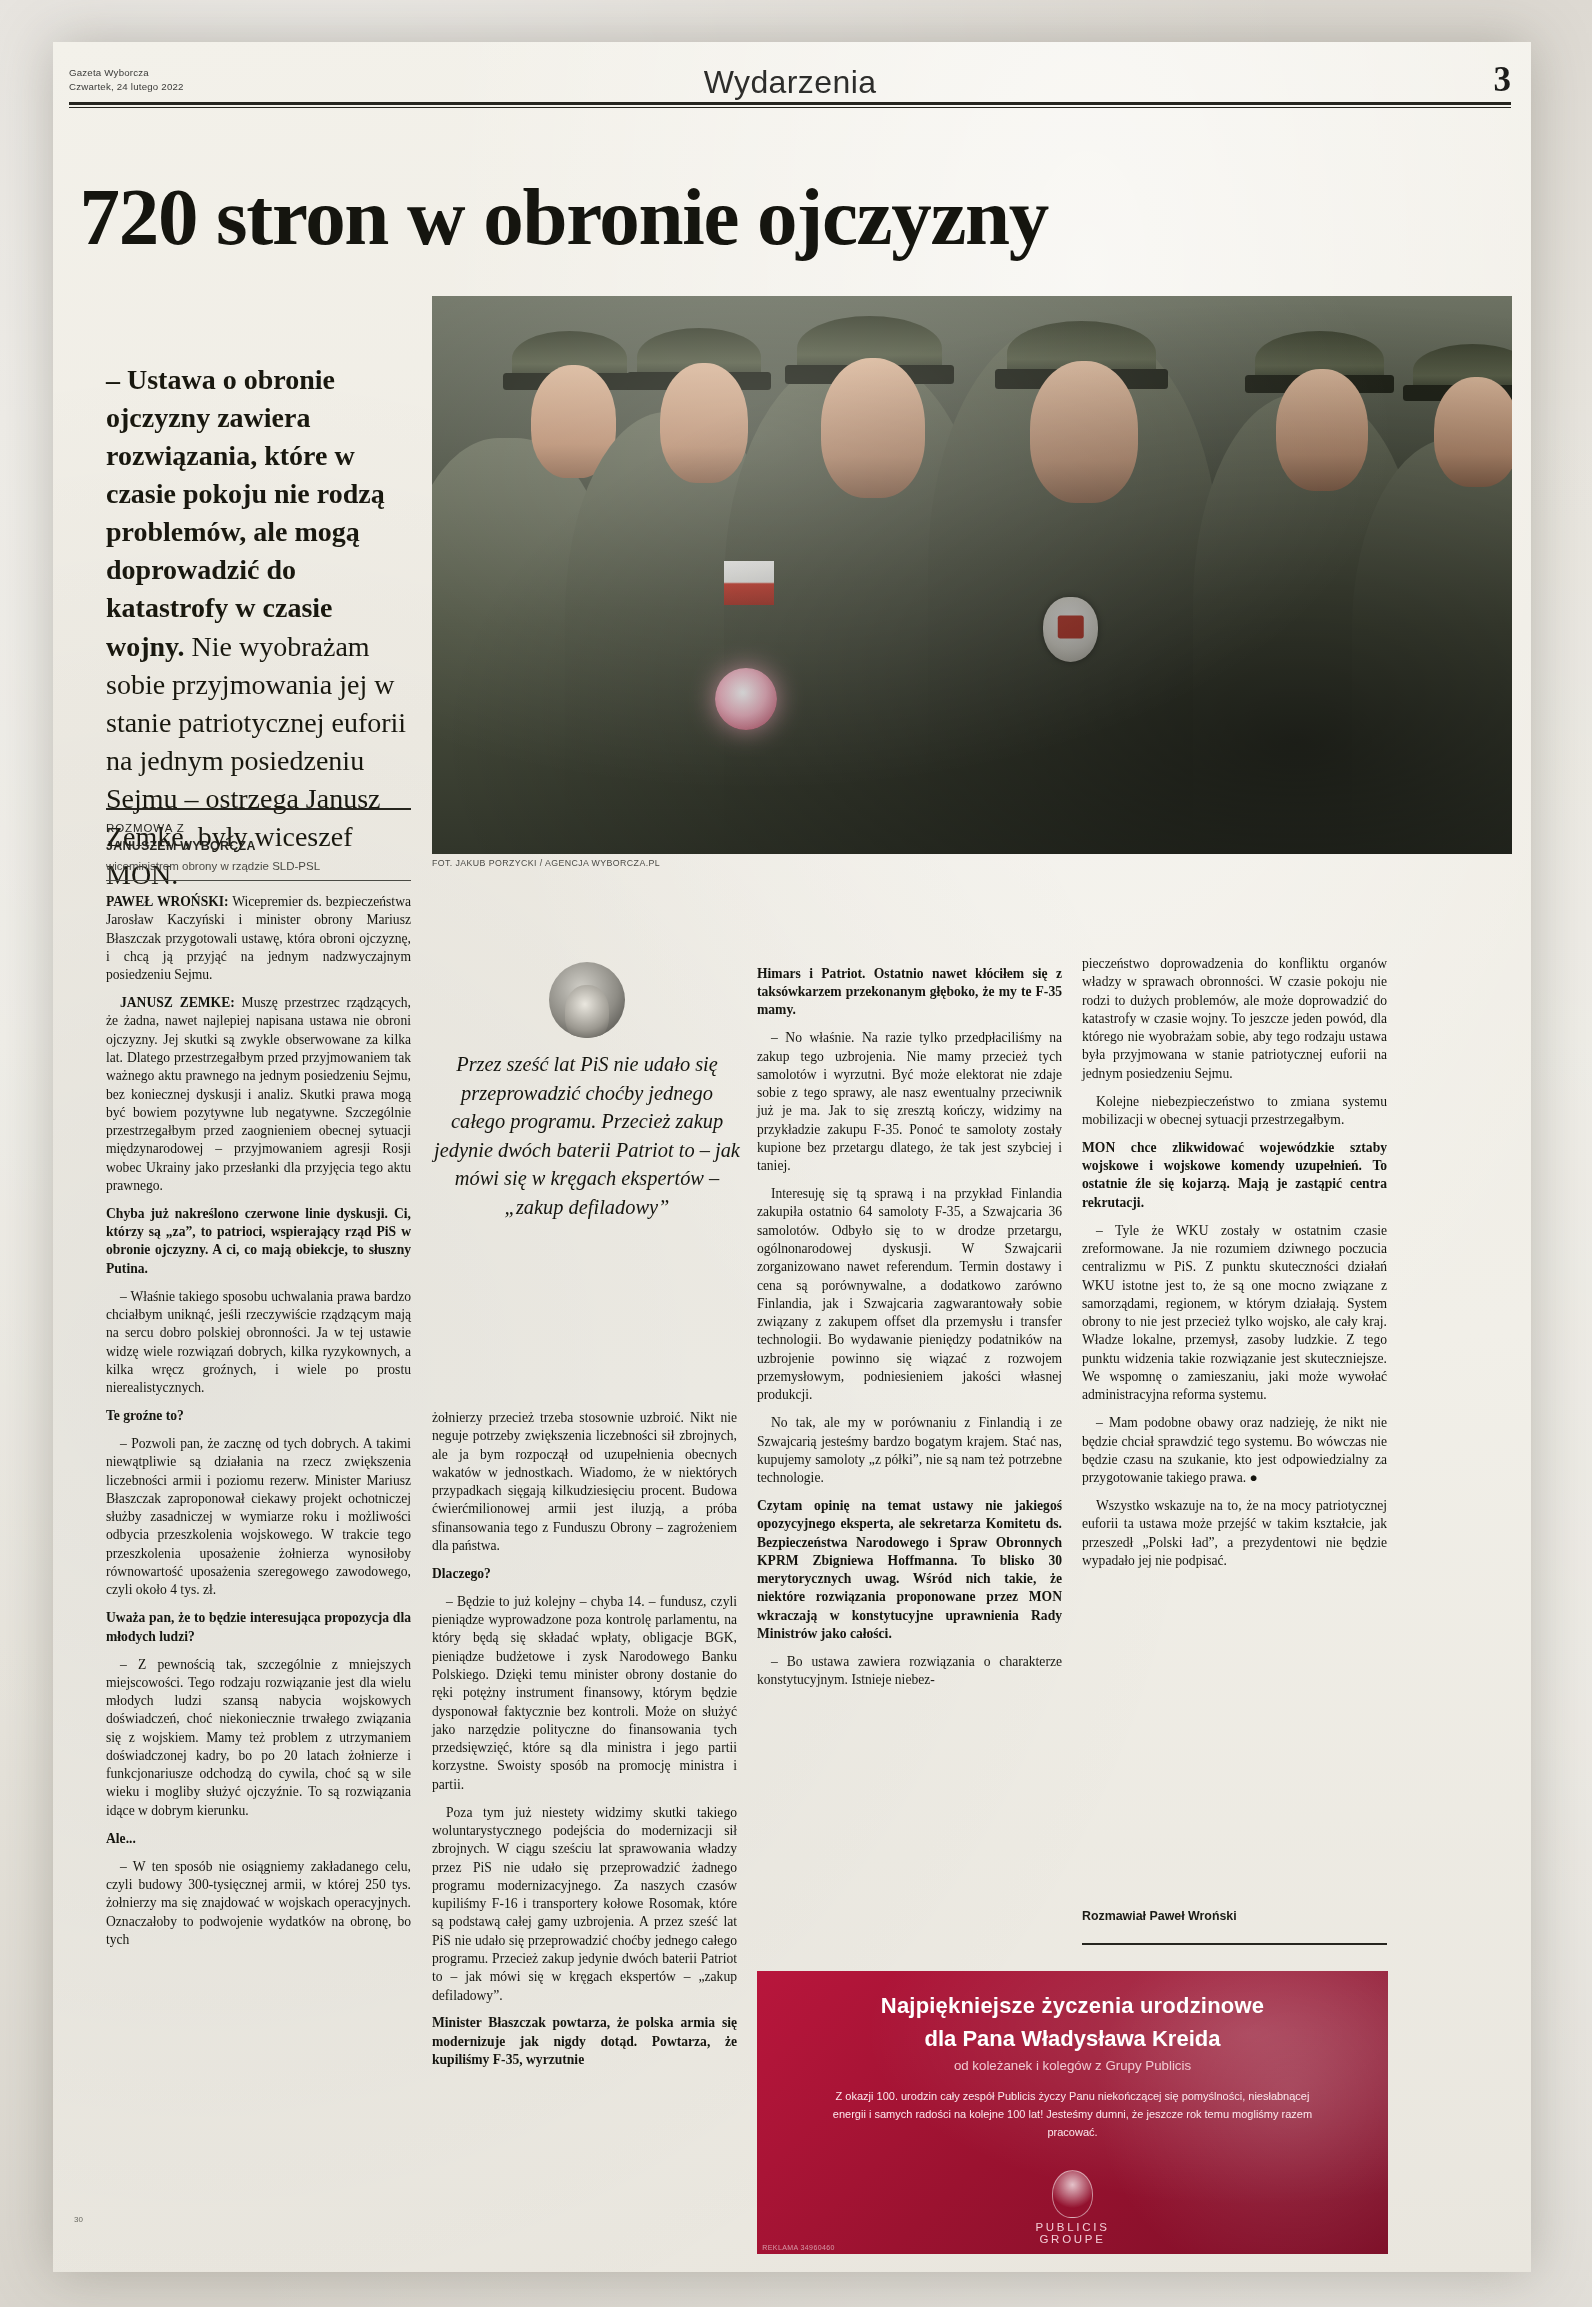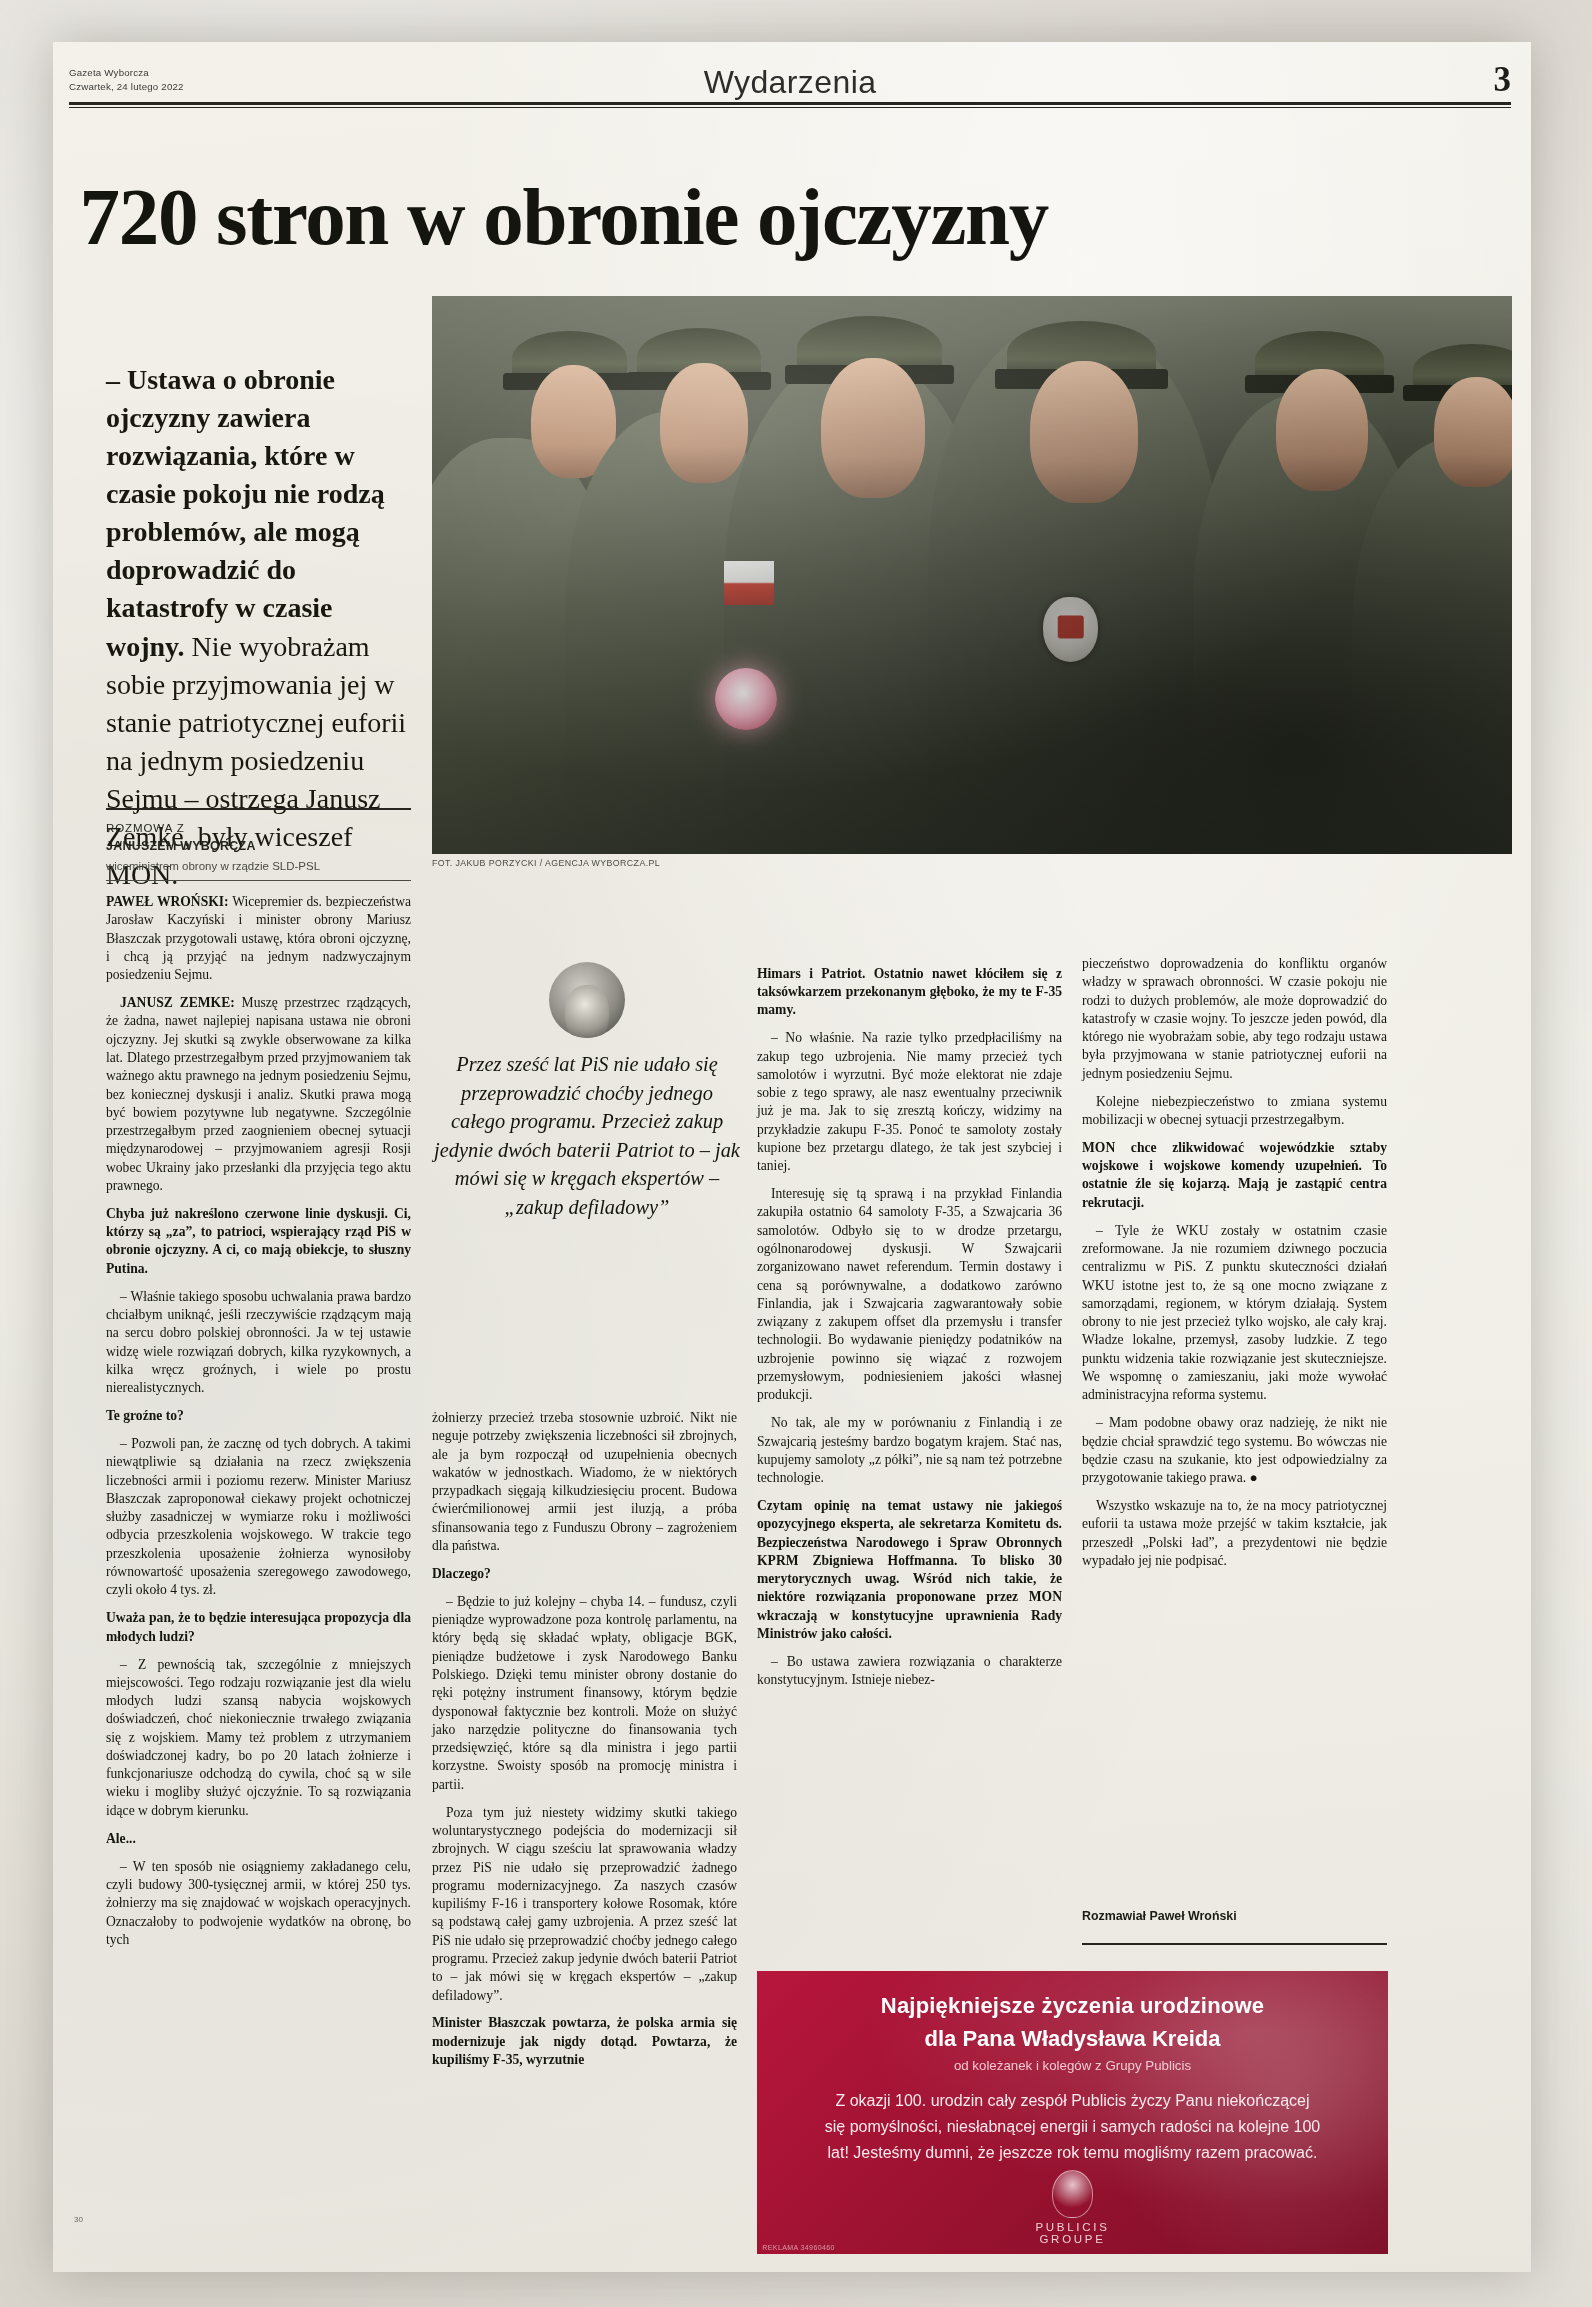--- a/index.html
+++ b/index.html
@@ -176,21 +176,21 @@
   .ad-h2{
     position:relative;margin:5.3px 35px 0;font-family:"Liberation Sans",sans-serif;font-weight:bold;
     font-size:22px;line-height:1.25;
   }
   .ad-sub{
     position:relative;margin:6.2px 35px 0;font-family:"Liberation Sans",sans-serif;font-size:13.3px;
     color:#f0c9d2;
   }
   .ad-body{
     position:relative;margin:15px auto 8px;width:496px;font-family:"Liberation Sans",sans-serif;
-    font-size:16px;line-height:1.62;color:#fde9ee;
+    font-size:11px;line-height:1.62;color:#fde9ee;
   }
   .ad-logo{
     position:absolute;left:50%;bottom:8.8px;transform:translateX(-50%);
     font-family:"Liberation Sans",sans-serif;font-size:11.5px;letter-spacing:2.7px;color:#f3cdd6;text-align:center;
   }
   .ad-crest{
     width:39px;height:46px;margin:0 auto 3.5px;
     background:
       radial-gradient(circle at 50% 30%, rgba(255,255,255,.75), rgba(255,255,255,0) 62%);
     border:0.9px solid rgba(255,255,255,.5);

